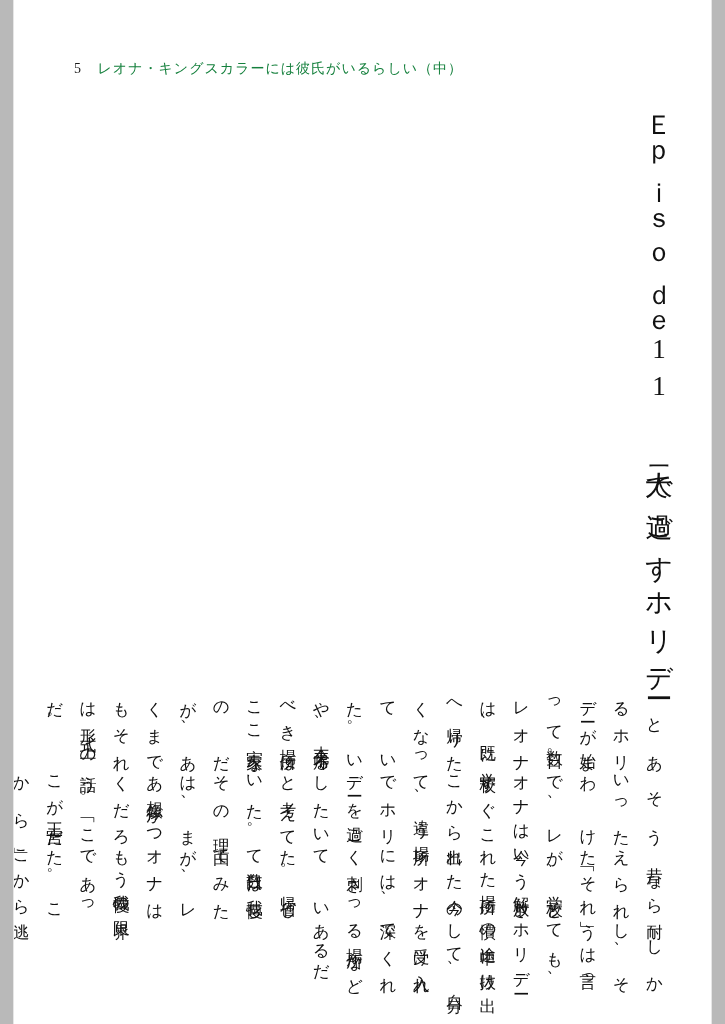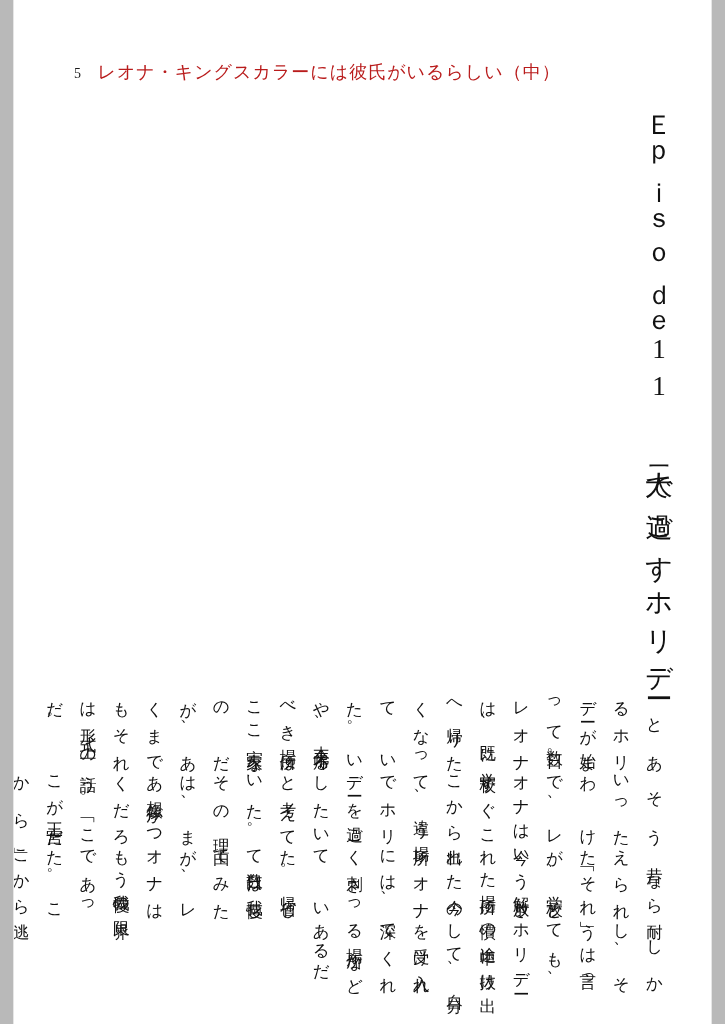--- a/index.html
+++ b/index.html
@@ -36,22 +36,22 @@
     align-items: baseline;
     white-space: nowrap;
   }
   .folio {
     font-size: 14px;
     color: #1a1a1a;
     letter-spacing: 0.5px;
     margin-right: 16px;
   }
   .running-title {
-    font-size: 18px;
-    color: #b91c1c;
+    font-size: 14px;
+    color: #15803d;
     letter-spacing: 1.0px;
   }
 
   
   .vbody {
     position: absolute;
     top: 96px;
     right: 34px;
     height: 890px;
     width: 640px;

